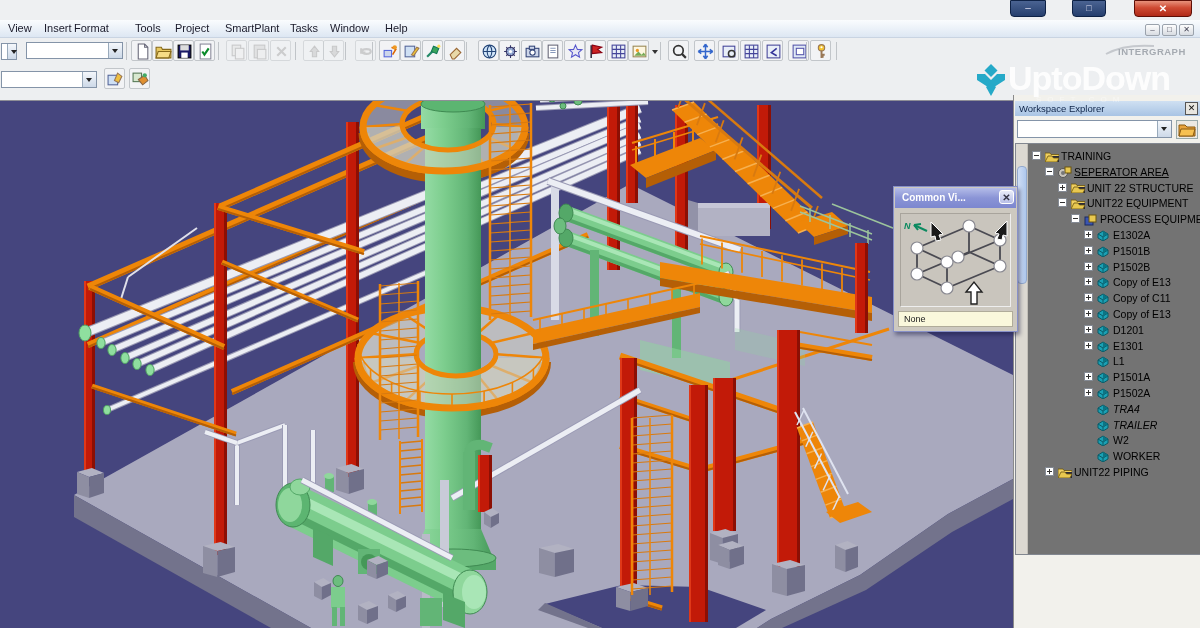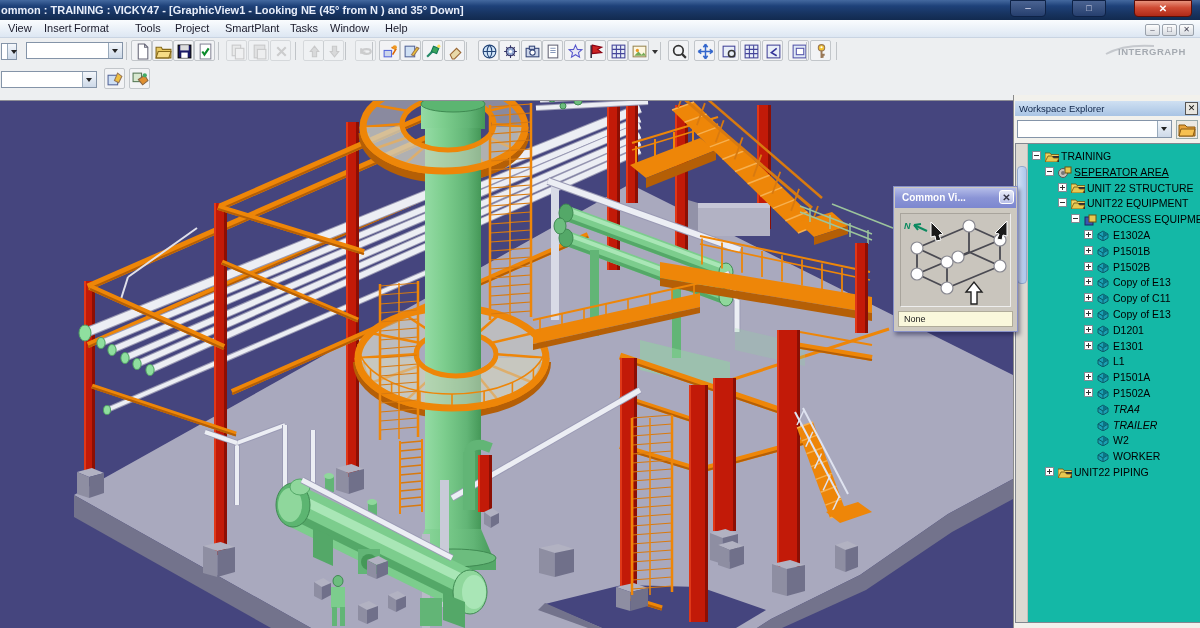--- a/index.html
+++ b/index.html
@@ -18,41 +18,40 @@
 .carr:after { content:""; position:absolute; left:3px; top:6px;
   border-left:3.5px solid transparent; border-right:3.5px solid transparent; border-top:4px solid #222; }
 .tbtn { position:absolute; width:21px; height:21px; top:2px; border:1px solid #c2c6ca; background:#f2f3f5; border-radius:2px; }
 .tbtn svg { position:absolute; left:2px; top:2px; }
 .sep { position:absolute; top:4px; width:1px; height:18px; background:#c0c4c8; }
 #rpanel { position:absolute; left:1013px; top:95px; width:187px; height:533px; background:#f2f1ec; border-left:1px solid #8a8a8a; }
 #rptitle { position:absolute; left:1px; top:6px; width:185px; height:15px; background:linear-gradient(180deg,#cfe0f2,#a9c4e4); font-size:9.5px; color:#10264a; line-height:15px; padding-left:4px; }
 #rpx { position:absolute; right:2px; top:7px; width:13px; height:13px; background:#e8e6e0; border:1px solid #555; font-size:9px; line-height:11px; text-align:center; color:#111; }
 #rpcombo { position:absolute; left:3px; top:25px; width:155px; height:18px; background:#fff; border:1px solid #8494a8; }
 #rpbtn { position:absolute; left:162px; top:25px; width:22px; height:19px; border:1px solid #9aa; background:#ece9e2; }
-#tree { position:absolute; left:1px; top:48px; width:186px; height:480px; background:#14b8a6; border:1px solid #828790; border-right:none; overflow:hidden; }
+#tree { position:absolute; left:1px; top:48px; width:186px; height:412px; background:#737373; border:1px solid #828790; border-right:none; overflow:hidden; }
 #treescroll { position:absolute; left:0px; top:0px; width:12px; height:484px; background:#dcd9d2; border-right:1px solid #c2bfb8; }
 #treethumb { position:absolute; left:1px; top:22px; width:10px; height:118px; background:linear-gradient(90deg,#cfddf4,#aec7ec); border:1px solid #93a9cd; border-radius:4px; }
 .trow { position:absolute; height:15px; font-size:10.5px; color:#000; white-space:nowrap; }
 .ebox { position:absolute; width:9px; height:9px; border:1px solid #848a94; background:#fff; top:2px; }
 .ebox i { position:absolute; left:1px; top:3px; width:5px; height:1px; background:#333; }
 .ebox b { position:absolute; left:3px; top:1px; width:1px; height:5px; background:#333; }
 .fold { position:absolute; top:1.5px; width:14px; height:11px; }
 .tico { position:absolute; top:2px; width:12px; height:11px; }
 .tlab { position:absolute; top:1px; }
 #cvdlg { position:absolute; left:893px; top:186px; width:125px; height:146px; background:#cdc9c0; border:1px solid #8790c8; box-shadow:2px 3px 4px rgba(20,20,60,.45); }
 #cvtitle { position:absolute; left:1px; top:1px; width:121px; height:20px; background:linear-gradient(180deg,#b4bce8 0%,#8a94d6 50%,#7c87cf 100%); color:#fff; font-size:10px; font-weight:bold; line-height:20px; padding-left:7px; }
 #cvx { position:absolute; right:3px; top:3px; width:15px; height:14px; border-radius:3px; background:linear-gradient(180deg,#e8ebf8,#b8bfe8); border:1px solid #fff; color:#334; font-size:10px; font-weight:bold; line-height:13px; text-align:center; }
 #cvbody { position:absolute; left:6px; top:26px; width:111px; height:94px; background:#c9c5bd; border:1px solid #a8a49c; border-right-color:#eee; border-bottom-color:#eee; }
 #cvnone { position:absolute; left:4px; top:124px; width:115px; height:16px; background:#faf8dc; border:1px solid #b0ac9a; font-size:9px; color:#222; line-height:15px; padding-left:5px; }
 #wmark { position:absolute; left:966px; top:54px; width:234px; height:52px; z-index:40; }
 #igl { position:absolute; left:1104px; top:42px; width:96px; height:18px; z-index:5; opacity:.75; }
 .mdib { position:absolute; top:24px; width:15px; height:12px; background:linear-gradient(180deg,#fdfdfd,#d8dce2); border:1px solid #9aa2ac; border-radius:2px; color:#445; font-size:8px; line-height:10px; text-align:center; }
 </style></head><body>
 <div id="app">
-  <div id="titlebar"><span style="padding-left:1px">ommon : TRAINING : VICKY47 - [GraphicView1 - Looking NE (45° from N ) and 35° Down]</span></div>
   <div class="wbtn" style="left:1010px;width:36px;background:linear-gradient(180deg,#4a6392,#263f6e);border:1px solid #0e2246;color:#dde;text-align:center;font-size:10px;line-height:14px;">–</div>
   <div class="wbtn" style="left:1072px;width:34px;background:linear-gradient(180deg,#4a6392,#263f6e);border:1px solid #0e2246;color:#dde;text-align:center;font-size:9px;line-height:15px;">□</div>
   <div class="wbtn" style="left:1134px;width:58px;background:linear-gradient(180deg,#e8927c,#cf4a33 45%,#b02a18);border:1px solid #5e0e06;color:#fff;text-align:center;font-size:10px;line-height:15px;font-weight:bold;">✕</div>
   <div id="menubar">
     <span style="left:8px">View</span>
       <span style="left:44px">Insert</span>
       <span style="left:74px">Format</span>
     <span style="left:135px">Tools</span>
       <span style="left:175px">Project</span>
       <span style="left:225px">SmartPlant</span>
@@ -997,17 +996,26 @@
 <path d="M30 8 L42 20 L38 21 L40 26 L35 27 L34 22 L30 23 Z" fill="#1a1a1a" stroke="#fff" stroke-width="1"></path>
 <path d="M106 7 L94 19 L98 20 L96 25 L101 26 L102 21 L106 22 Z" fill="#1a1a1a" stroke="#fff" stroke-width="1"></path>
 <path d="M70 90 L70 78 L65 78 L73 68 L81 78 L76 78 L76 90 Z" fill="#ffffff" stroke="#222" stroke-width="1.4"></path>
 <path d="M26 17 L13 11" stroke="#0c8a60" stroke-width="2"></path>
 <path d="M13 11 L20 10 M13 11 L17 16" stroke="#0c8a60" stroke-width="2"></path>
 <text x="3" y="15" font-family="Liberation Sans, sans-serif" font-size="9" font-weight="bold" font-style="italic" fill="#0c8a60">N</text>
 </svg>
       </div>
     <div id="cvnone">None</div>
   </div>
+<div id="wmark"><svg width="234" height="52" viewBox="0 0 234 52">
+<g fill="#1ba6c6" opacity="0.95">
+<path d="M25 10 L31.5 16.5 L25 23 L18.5 16.5 Z"></path>
+<path d="M11 20 L19 20 L25 26 L31 20 L39 20 L39 26 L25 35 L11 26 Z"></path>
+<path d="M20 33 L25 42 L30 33 L25 29 Z"></path>
+</g>
+<text x="42" y="36" font-family="Liberation Sans, sans-serif" font-size="34" font-weight="bold" fill="#ffffff" opacity="0.92" letter-spacing="-1">UptoDown</text>
+<text x="70" y="48" font-family="Liberation Sans, sans-serif" font-size="8" fill="#ffffff" opacity="0.4" letter-spacing="6">SOFT.COM</text>
+</svg></div>
 <div id="igl"><svg width="96" height="18" viewBox="0 0 96 18">
 <path d="M2 12 Q20 2 50 4" fill="none" stroke="#b8bcc2" stroke-width="2"></path>
 <text x="14" y="13" font-family="Liberation Sans, sans-serif" font-size="9.5" font-weight="bold" fill="#8d939c" letter-spacing="0.5">INTERGRAPH</text>
 </svg></div>
 </div>
 
 </body></html>

